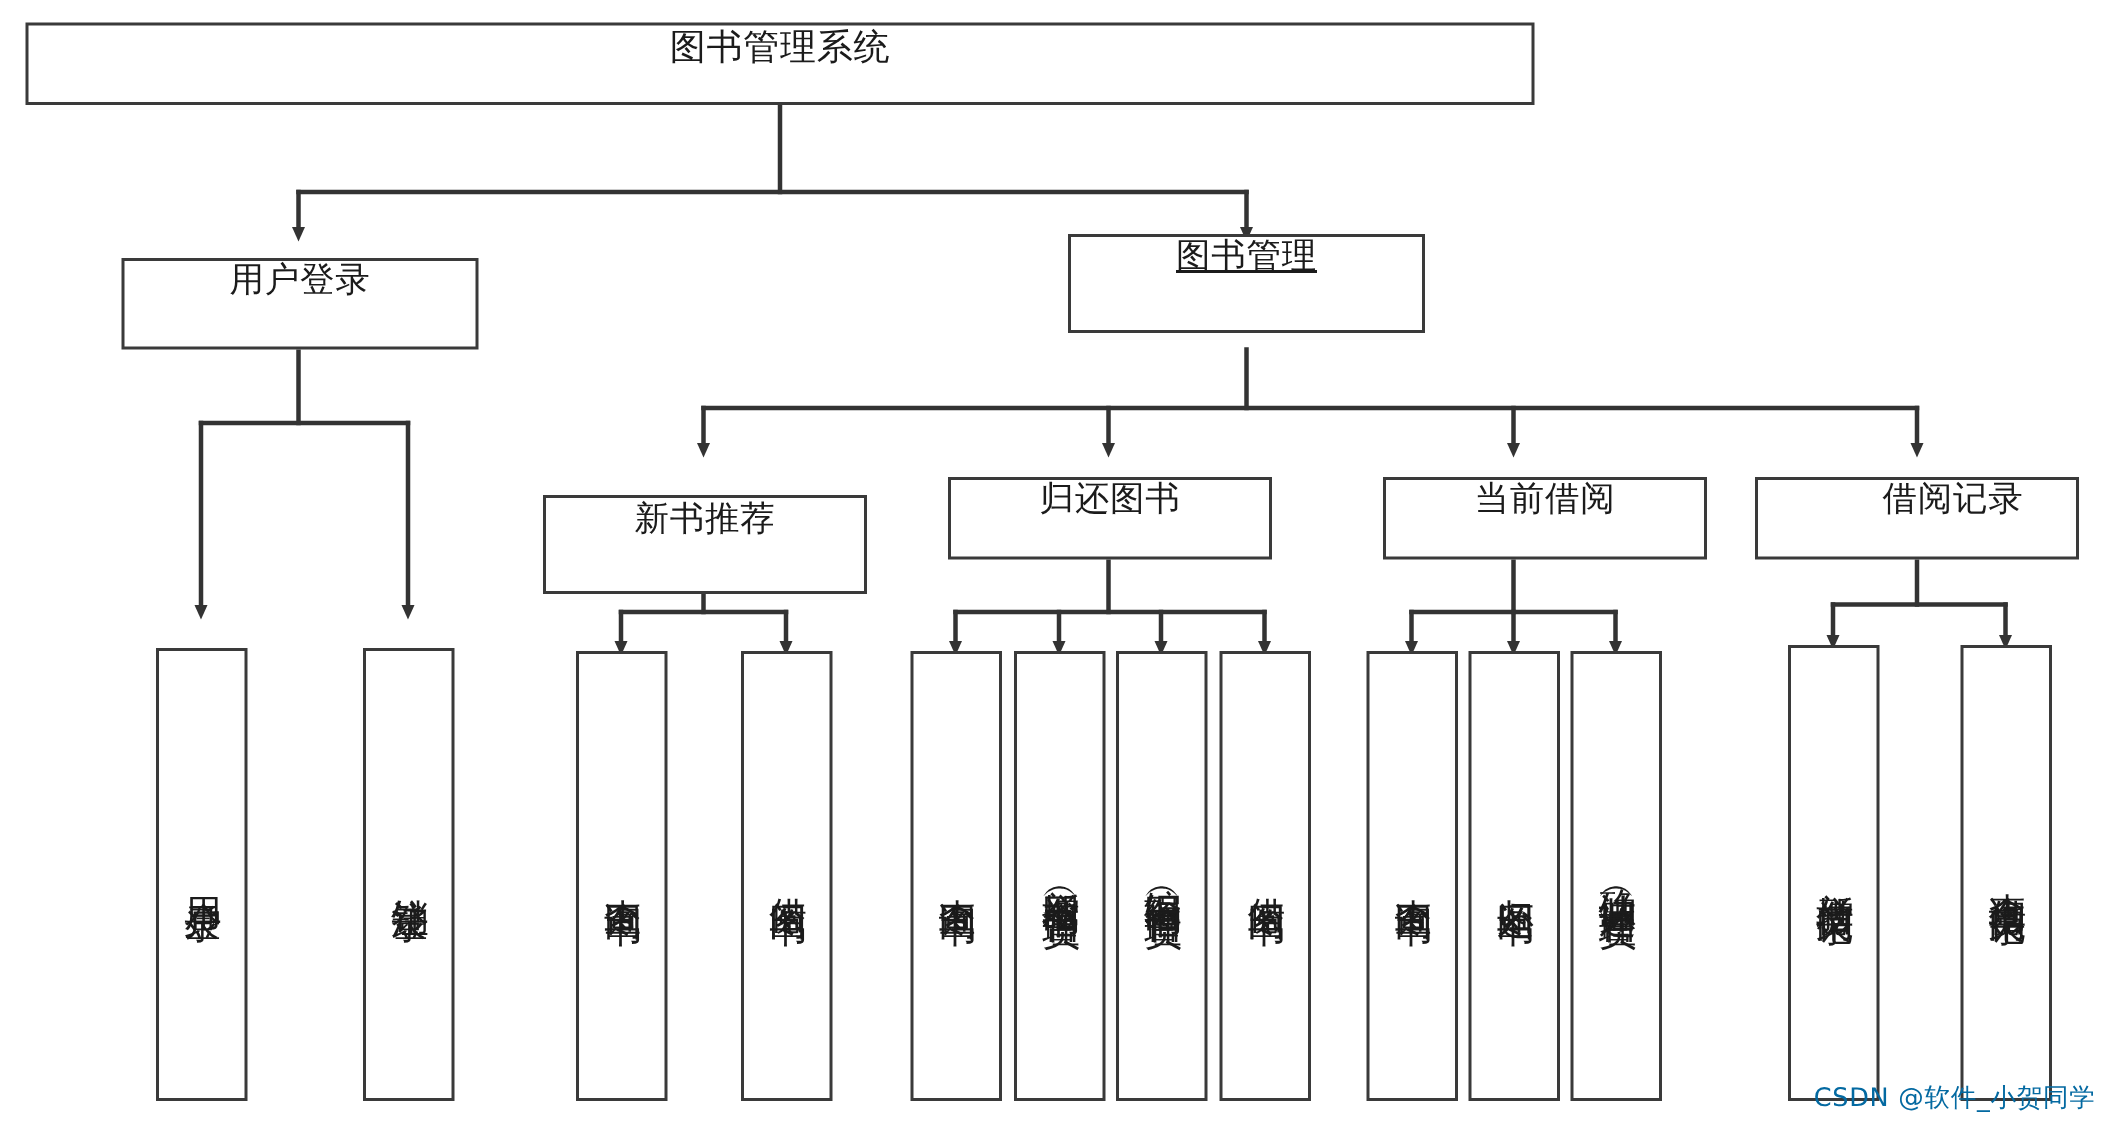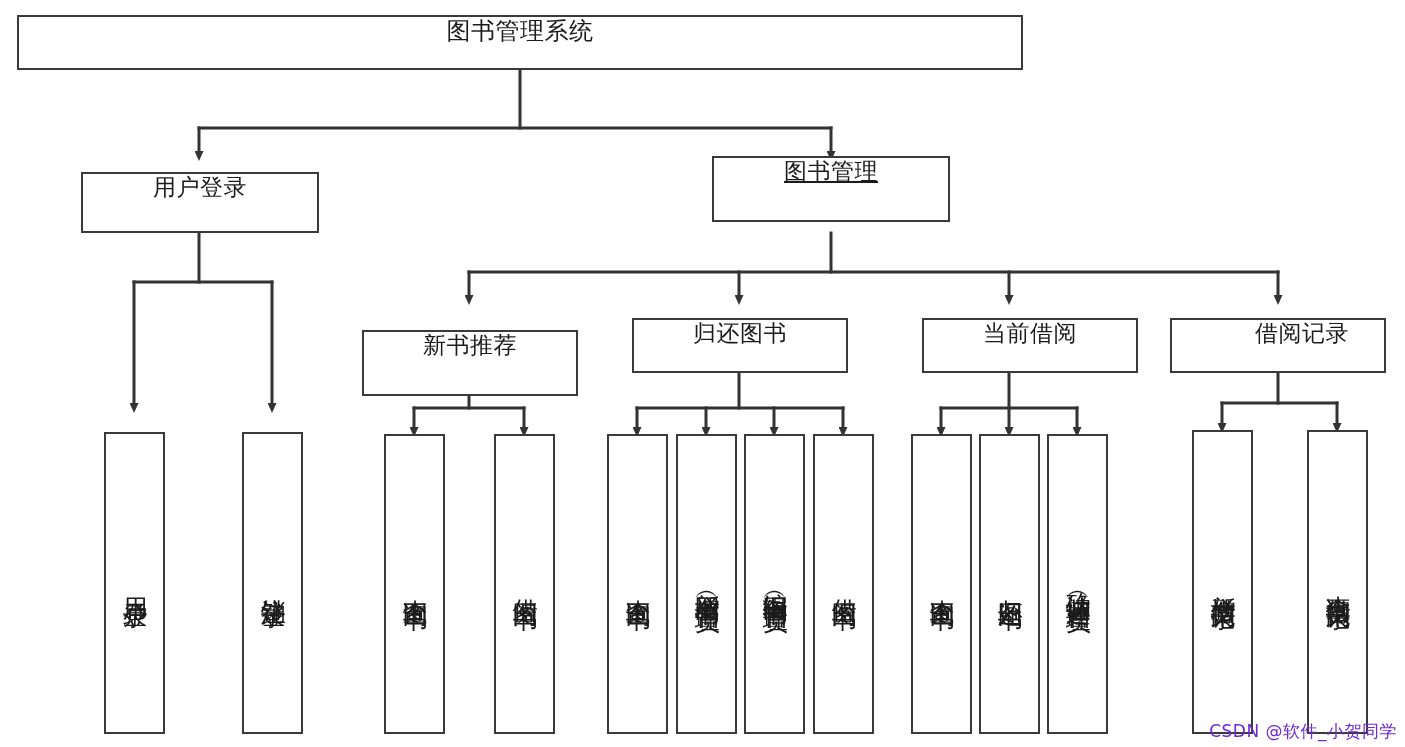--- a/index.html
+++ b/index.html
@@ -63,21 +63,21 @@
     font-size: 25px;
     line-height: 1.06;
     letter-spacing: 2.5px;
     max-height: 100%;
   }
   .watermark {
     position: absolute;
     right: 8px;
     bottom: 4px;
     font-size: 17px;
-    color: #6d28d9;
+    color: #0369a1;
     white-space: nowrap;
     z-index: 5;
     letter-spacing: 0.5px;
   }
 </style>
 </head>
 <body>
 
 <div id="canvas">
 

